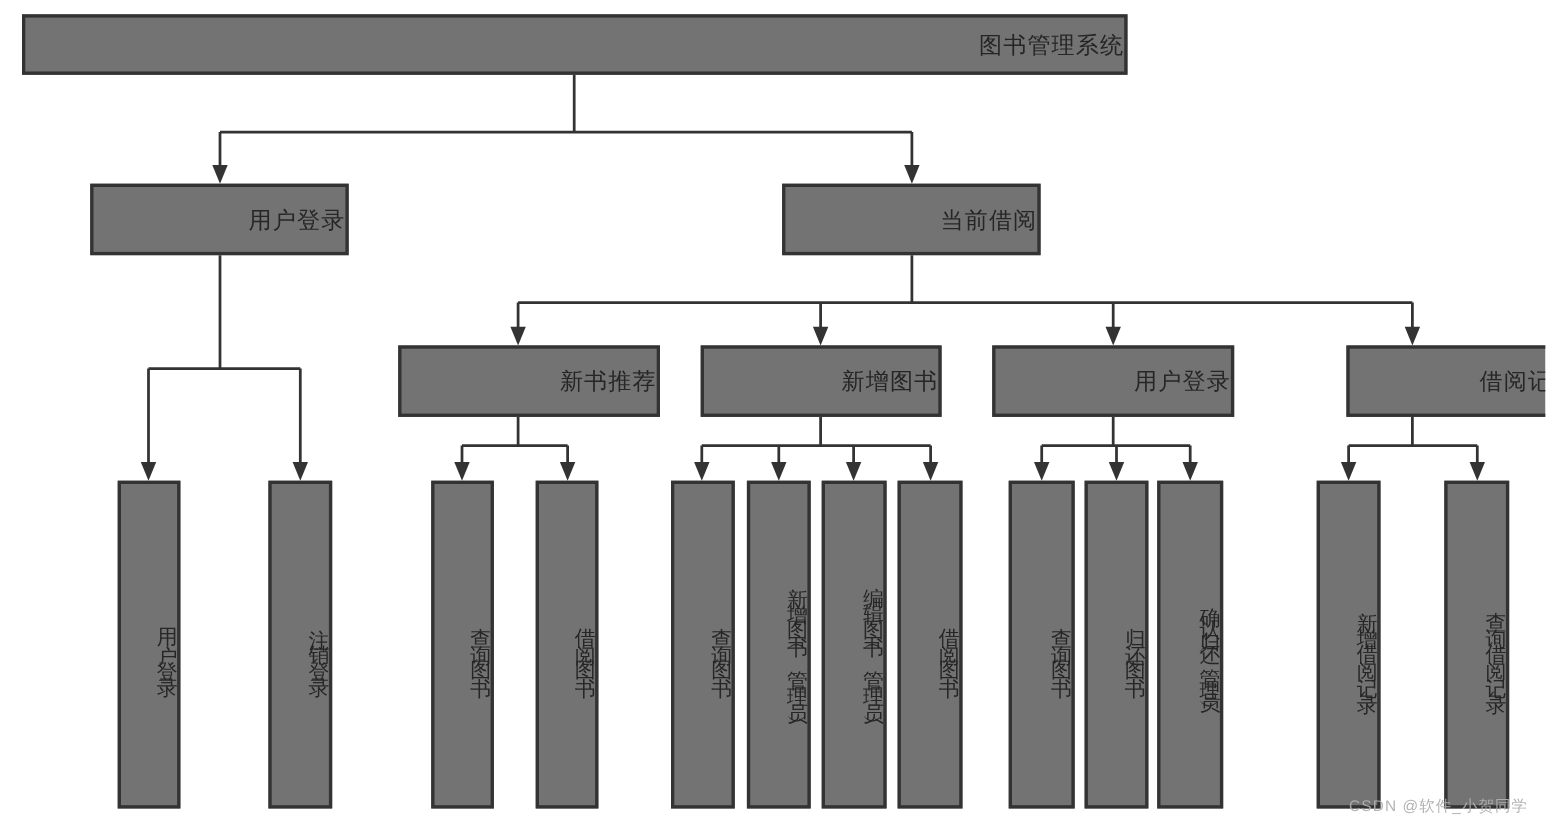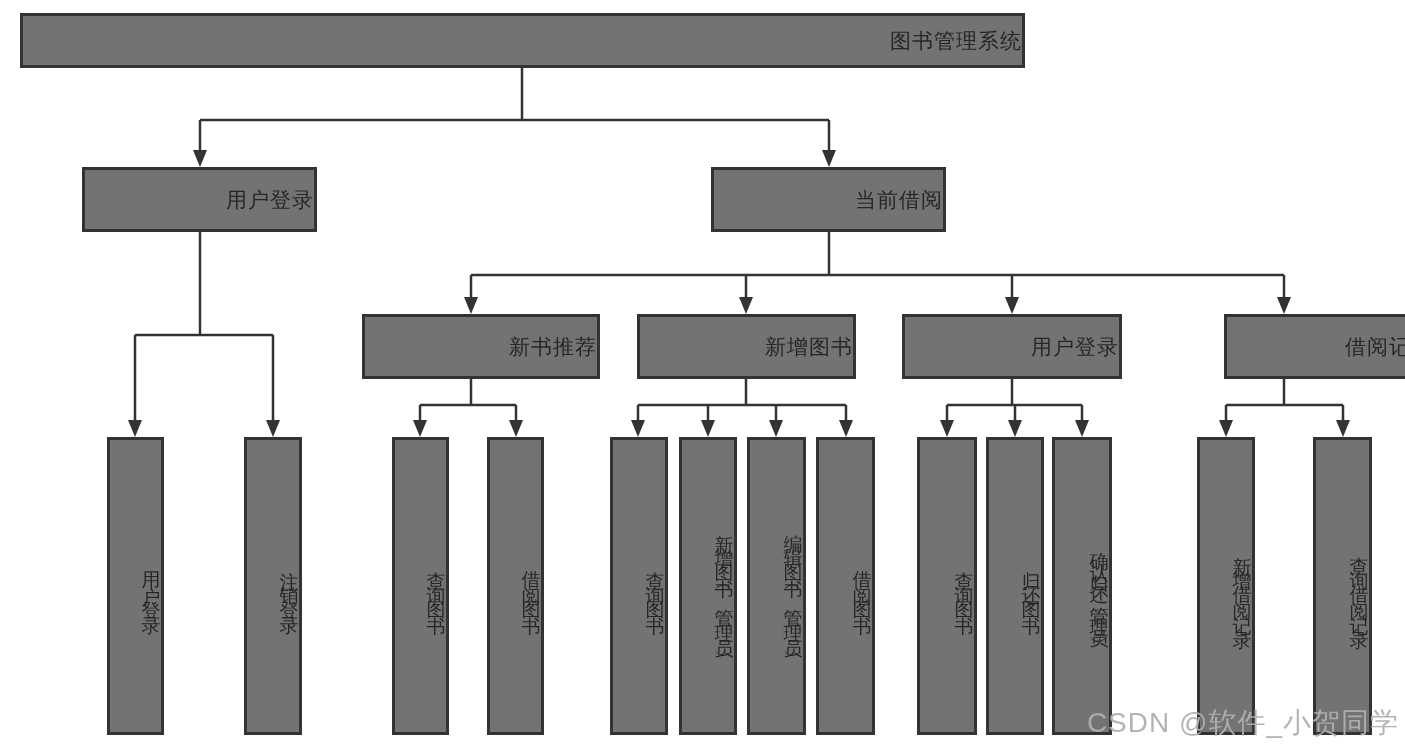--- a/index.html
+++ b/index.html
@@ -26,23 +26,23 @@
   .leaf { font-size: 19px; }
   .leaf .vtext {
     writing-mode: vertical-rl;
     text-orientation: mixed;
     letter-spacing: 15px;
     line-height: 1;
     white-space: nowrap;
   }
   #watermark {
     position: absolute;
-    right: 6px;
+    right: 16px;
     bottom: 5px;
-    font-size: 28px;
+    font-size: 14px;
     color: rgba(175, 175, 175, 0.95);
     letter-spacing: 1px;
   }
 </style>
 </head>
 <body>
 
 <div id="canvas">
 
   <svg id="connectors" width="1405" height="747" viewBox="0 0 1405 747">

